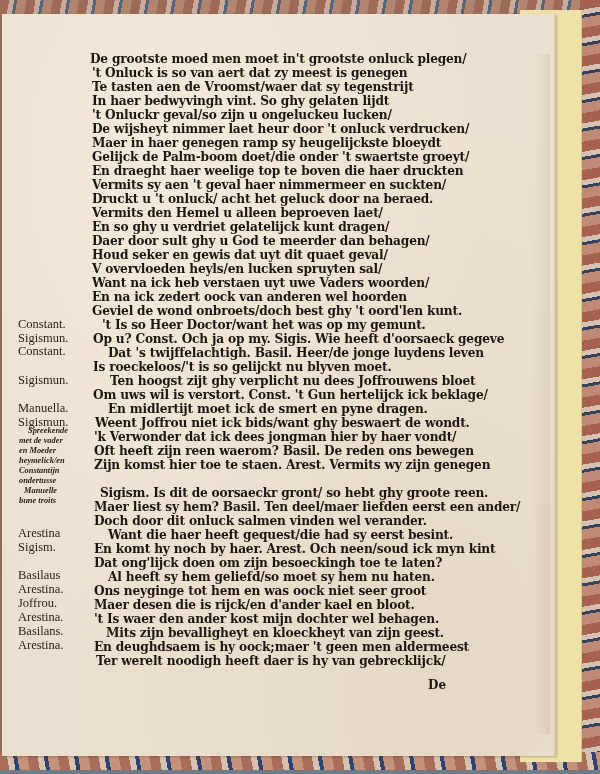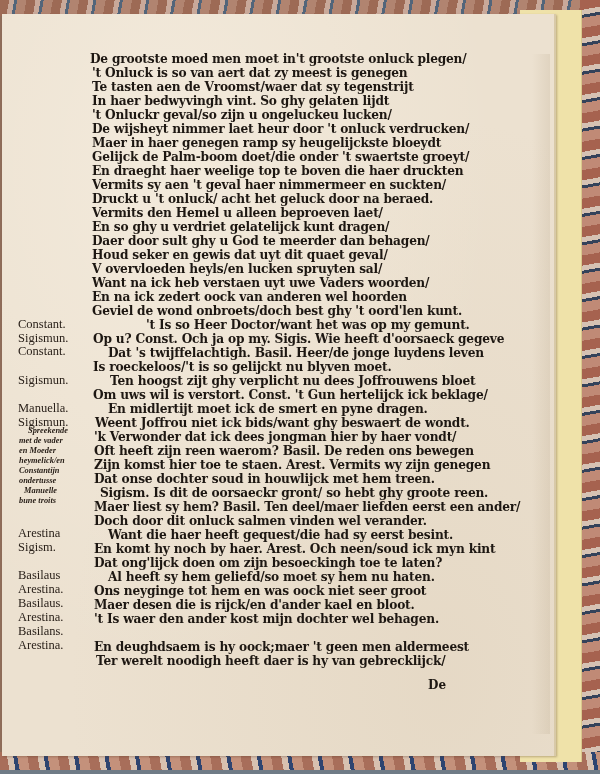--- a/index.html
+++ b/index.html
@@ -88,21 +88,21 @@
     <div class="line" style="left:90px; top:192px;">Vermits den Hemel u alleen beproeven laet/</div>
     <div class="line" style="left:90px; top:206px;">En so ghy u verdriet gelatelijck kunt dragen/</div>
     <div class="line" style="left:90px; top:220px;">Daer door sult ghy u God te meerder dan behagen/</div>
     <div class="line" style="left:90px; top:234px;">Houd seker en gewis dat uyt dit quaet geval/</div>
     <div class="line" style="left:90px; top:248px;">V overvloeden heyls/en lucken spruyten sal/</div>
     <div class="line" style="left:90px; top:262px;">Want na ick heb verstaen uyt uwe Vaders woorden/</div>
     <div class="line" style="left:90px; top:276px;">En na ick zedert oock van anderen wel hoorden</div>
     <div class="line" style="left:90px; top:290px;">Geviel de wond onbroets/doch best ghy 't oord'len kunt.</div>
 
     <div class="speaker" style="left:16px; top:303px;">Constant.</div>
-    <div class="line" style="left:100px; top:304px;margin-left:44px;">'t Is so Heer Doctor/want het was op my gemunt.</div>
+    <div class="line" style="left:100px; top:304px;">'t Is so Heer Doctor/want het was op my gemunt.</div>
 
     <div class="speaker" style="left:16px; top:317px;">Sigismun.</div>
     <div class="line" style="left:91px; top:318px;">Op u? Const. Och ja op my. Sigis. Wie heeft d'oorsaeck gegeve</div>
 
     <div class="speaker" style="left:16px; top:330px;">Constant.</div>
     <div class="line" style="left:106px; top:332px;text-align:right;">Dat 's twijffelachtigh. Basil. Heer/de jonge luydens leven</div>
 
     <div class="line" style="left:91px; top:346px;">Is roeckeloos/'t is so gelijckt nu blyven moet.</div>
 
     <div class="speaker" style="left:16px; top:359px;">Sigismun.</div>
@@ -121,47 +121,47 @@
     <div class="side-note" style="left:17px; top:432px;">en Moeder</div>
     <div class="side-note" style="left:17px; top:442px;">heymelick/en</div>
     <div class="side-note" style="left:17px; top:452px;">Constantijn</div>
     <div class="side-note" style="left:17px; top:462px;">ondertusse</div>
     <div class="side-note" style="left:22px; top:472px;">Manuelle</div>
     <div class="side-note" style="left:17px; top:482px;">bune troits</div>
 
     <div class="line" style="left:92px; top:416px;">'k Verwonder dat ick dees jongman hier by haer vondt/</div>
     <div class="line" style="left:92px; top:430px;">Oft heeft zijn reen waerom? Basil. De reden ons bewegen</div>
     <div class="line" style="left:92px; top:444px;">Zijn komst hier toe te staen. Arest. Vermits wy zijn genegen</div>
-    <div class="line" style="left:92px; top:458px;">Dat onse dochter soud in houwlijck met hem treen.</div>
     <div class="line" style="left:98px; top:472px;">Sigism. Is dit de oorsaeckr gront/ so hebt ghy groote reen.</div>
     <div class="line" style="left:92px; top:486px;">Maer liest sy hem? Basil. Ten deel/maer liefden eerst een ander/</div>
     <div class="line" style="left:92px; top:500px;">Doch door dit onluck salmen vinden wel verander.</div>
 
     <div class="speaker" style="left:16px; top:512px;">Arestina</div>
     <div class="line" style="left:106px; top:514px;">Want die haer heeft gequest/die had sy eerst besint.</div>
 
     <div class="speaker" style="left:16px; top:526px;">Sigism.</div>
     <div class="line" style="left:92px; top:528px;">En komt hy noch by haer. Arest. Och neen/soud ick myn kint</div>
 
     <div class="line" style="left:92px; top:542px;">Dat ong'lijck doen om zijn besoeckingh toe te laten?</div>
 
     <div class="speaker" style="left:16px; top:554px;">Basilaus</div>
     <div class="line" style="left:106px; top:556px;">Al heeft sy hem geliefd/so moet sy hem nu haten.</div>
 
     <div class="speaker" style="left:16px; top:568px;">Arestina.</div>
     <div class="line" style="left:92px; top:570px;">Ons neyginge tot hem en was oock niet seer groot</div>
 
     <div class="line" style="left:92px; top:584px;">Maer desen die is rijck/en d'ander kael en bloot.</div>
 
-    <div class="speaker" style="left:16px; top:582px;">Basilaus.</div>
+    <div class="speaker" style="left:16px; top:582px;">Joffrou.</div>
 
     <div class="speaker" style="left:16px; top:596px;">Arestina.</div>
     <div class="line" style="left:92px; top:598px;">'t Is waer den ander kost mijn dochter wel behagen.</div>
 
     <div class="speaker" style="left:16px; top:610px;">Basilans.</div>
+    <div class="line" style="left:104px; top:612px;">Mits zijn bevalligheyt en kloeckheyt van zijn geest.</div>
 
     <div class="speaker" style="left:16px; top:624px;">Arestina.</div>
     <div class="line" style="left:92px; top:626px;">En deughdsaem is hy oock;maer 't geen men aldermeest</div>
 
     <div class="line" style="left:94px; top:640px;">Ter werelt noodigh heeft daer is hy van gebrecklijck/</div>
 
     <div class="catchword" style="left:426px; top:664px;">De</div>
   </div>
 </div>
 

